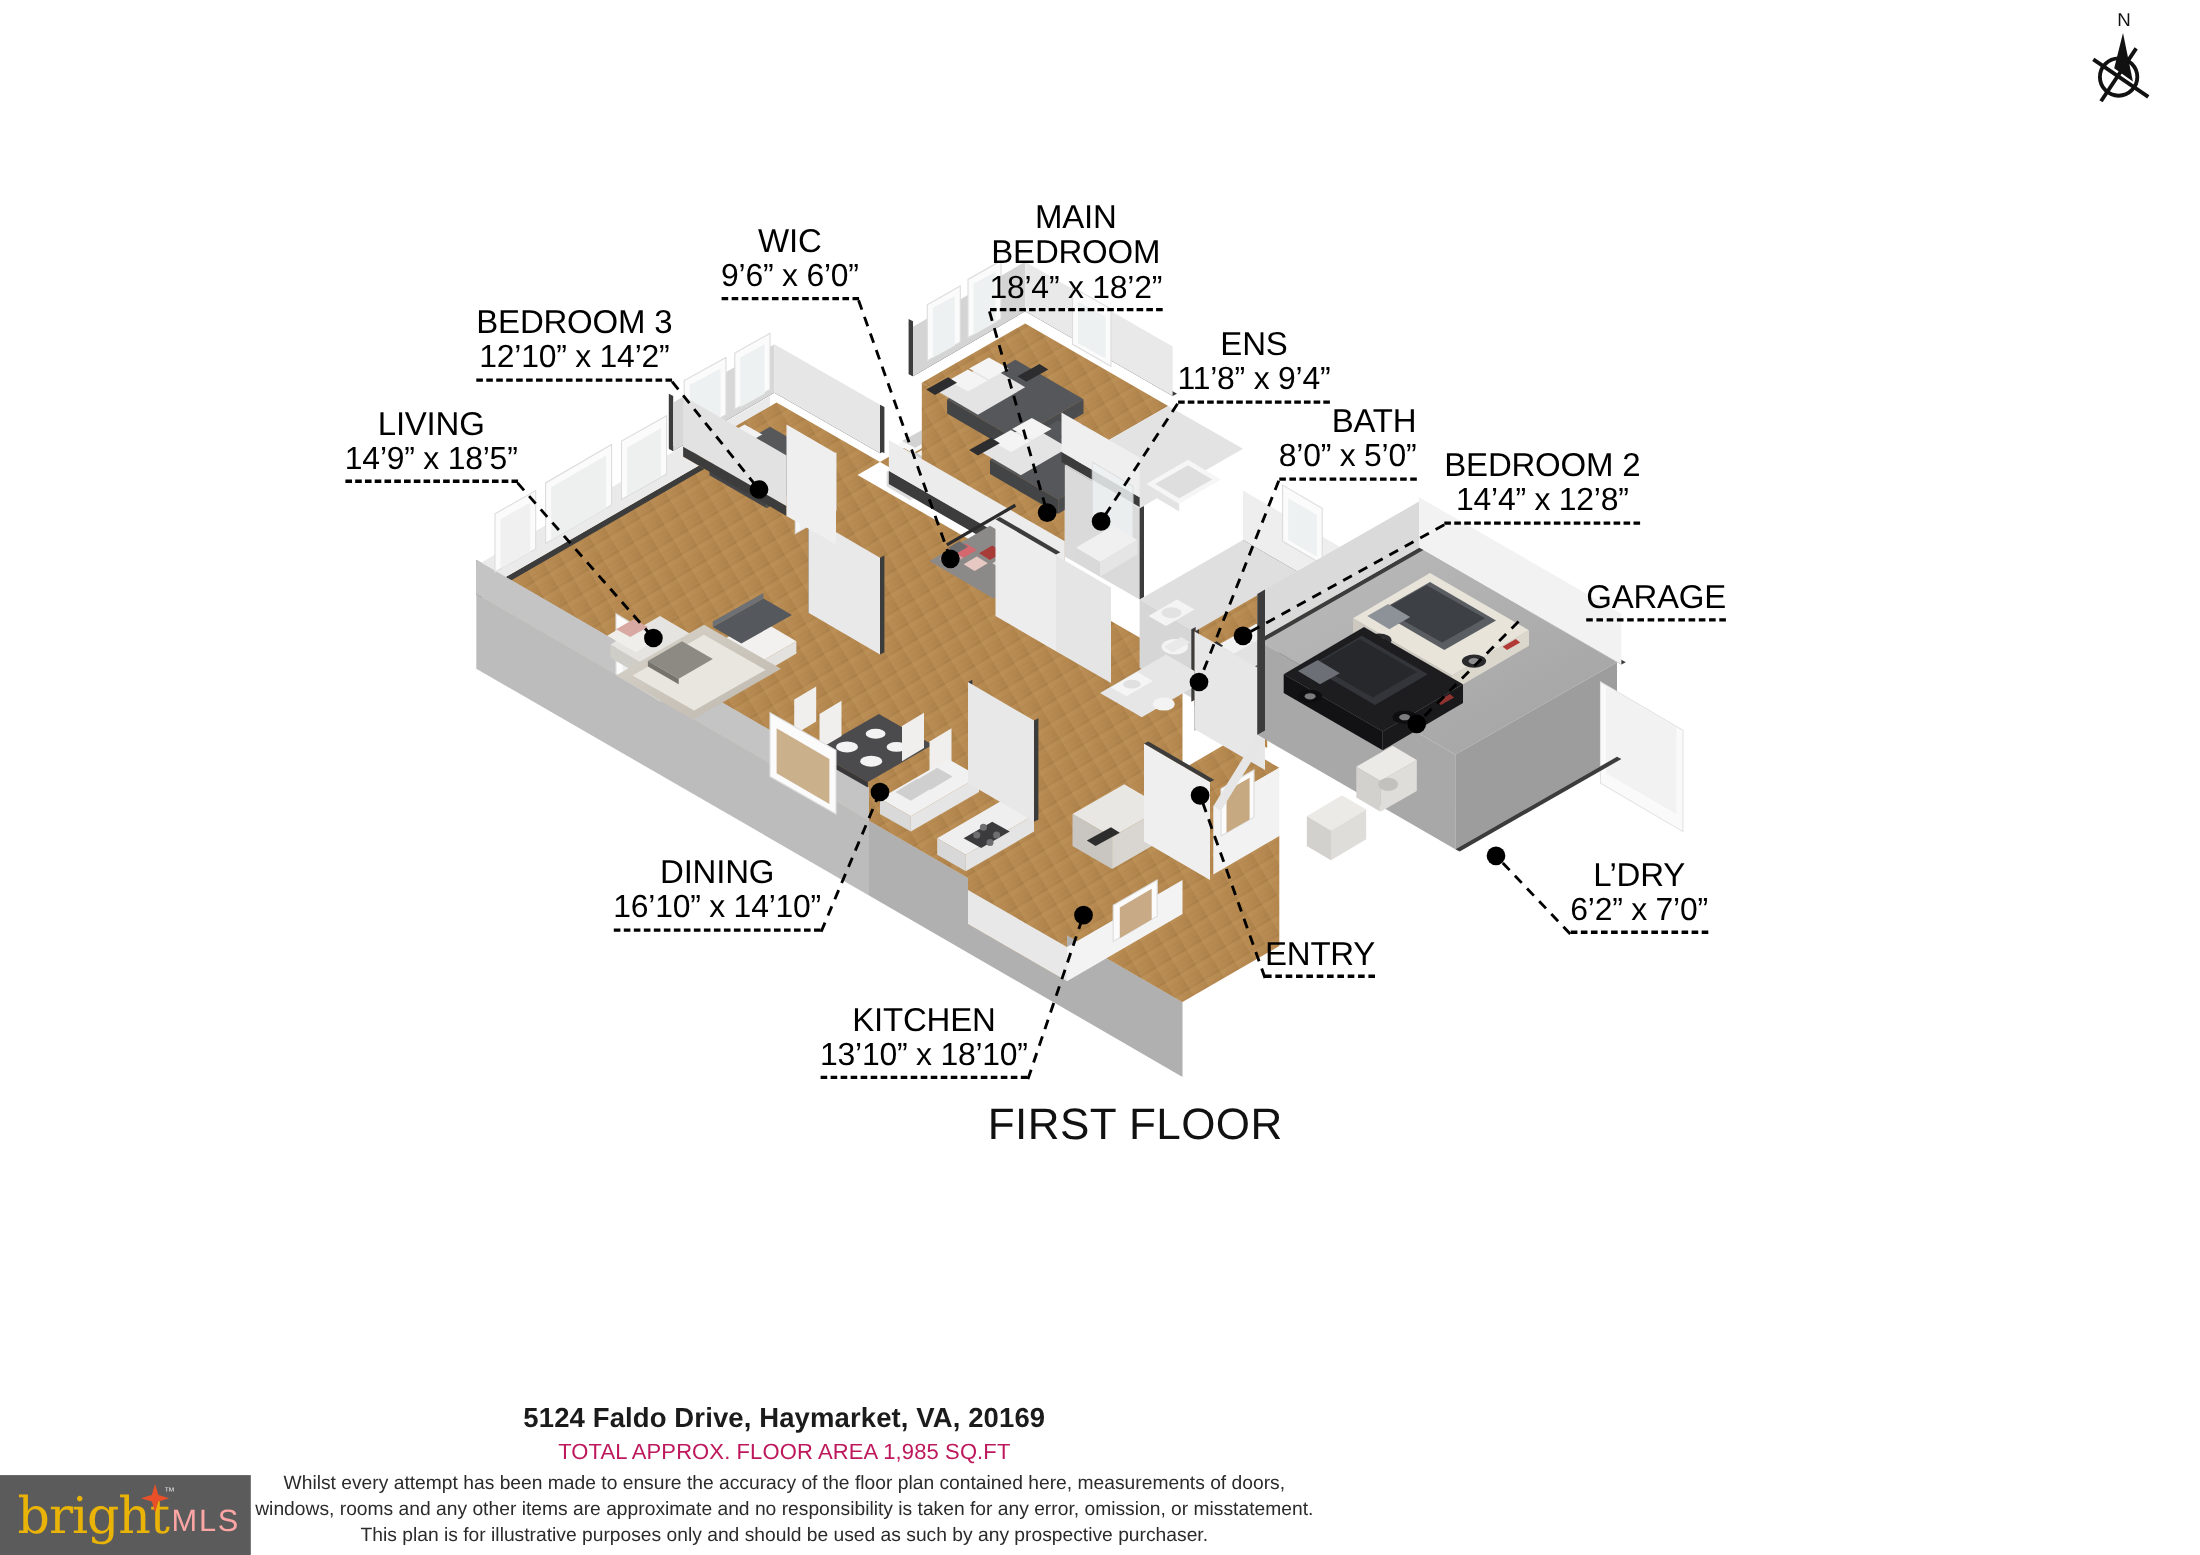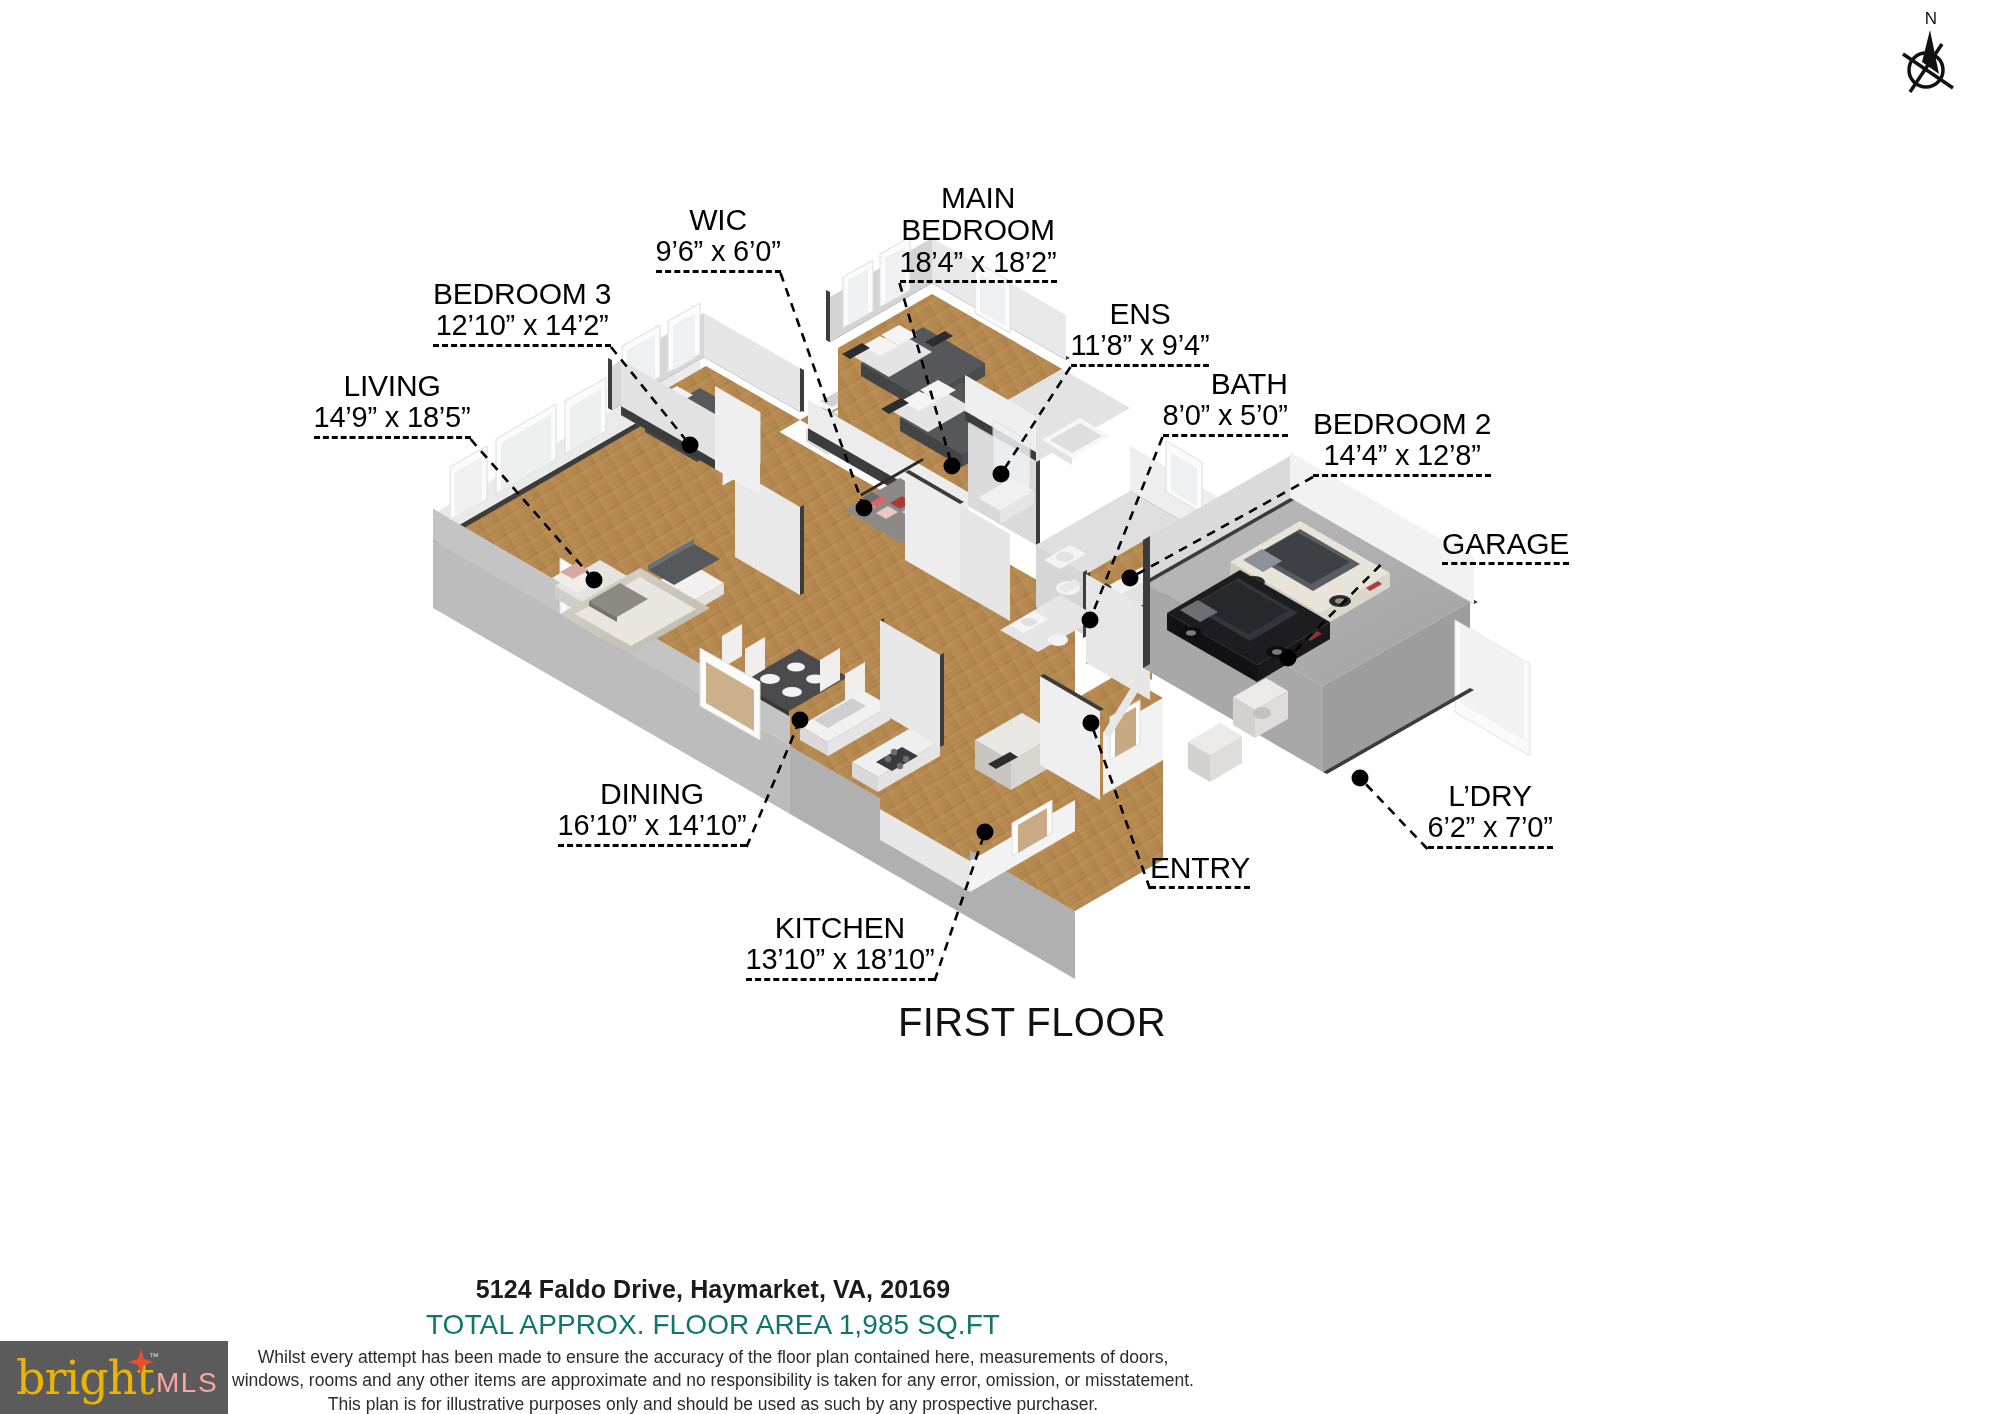--- a/index.html
+++ b/index.html
@@ -80,23 +80,23 @@
     text-align: center;
   }
   #footer .addr {
     font-size: 25px;
     font-weight: 700;
     color: #1b1b1b;
     margin: 0 0 5px 0;
     letter-spacing: 0.1px;
   }
   #footer .area {
-    font-size: 28px;
+    font-size: 20px;
     font-weight: 400;
-    color: #0f766e;
+    color: #be185d;
     margin: 0 0 5px 0;
     letter-spacing: 0.1px;
   }
   #footer .disc {
     font-size: 17.5px;
     font-weight: 400;
     color: #2b2b2b;
     margin: 0;
     line-height: 1.33;
   }

